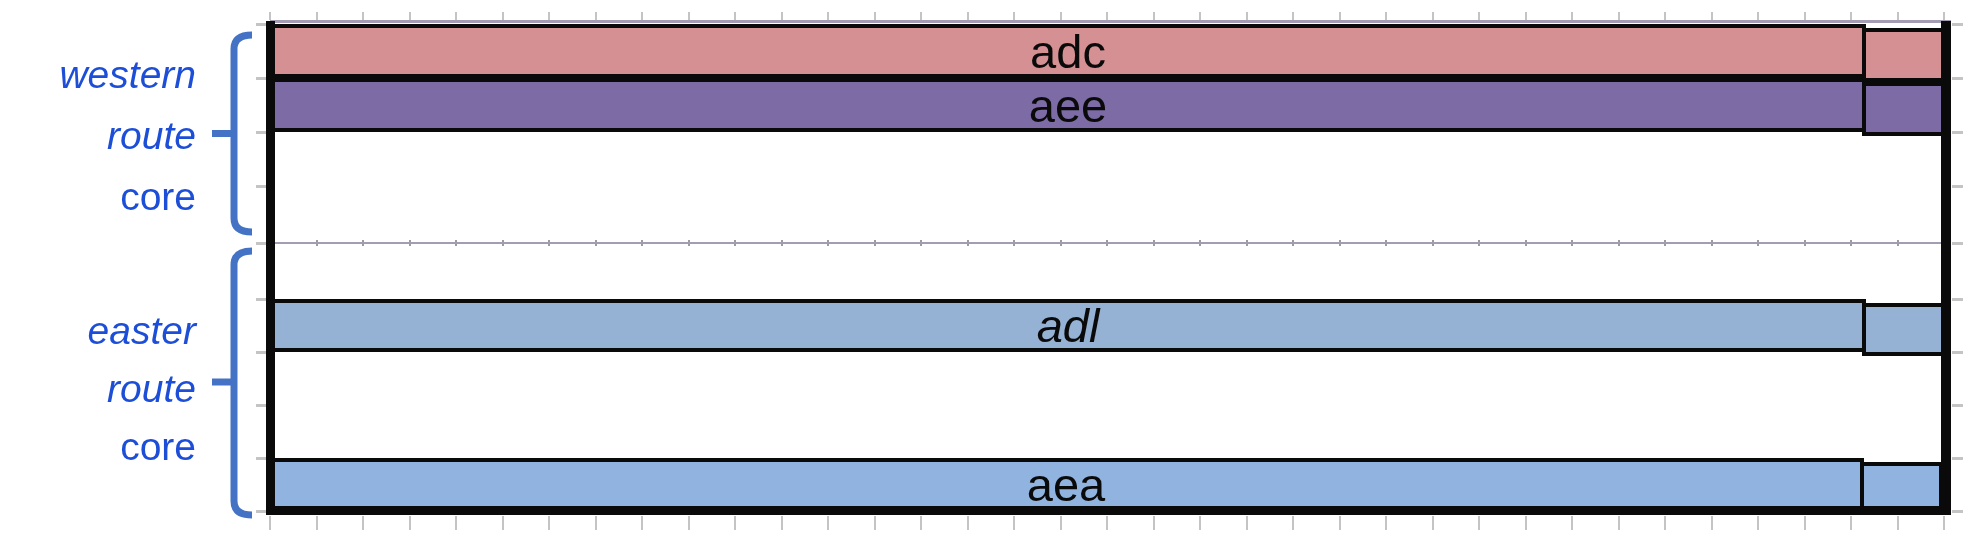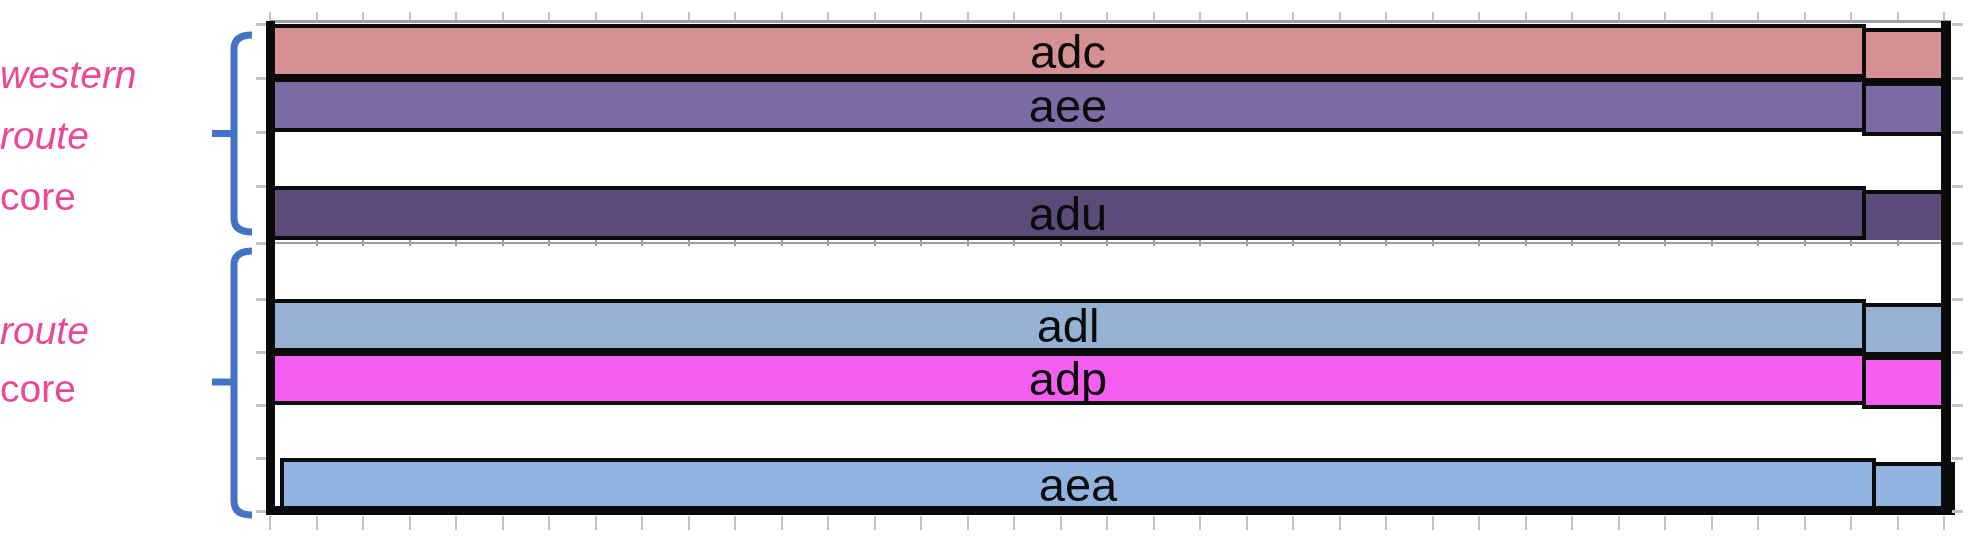--- a/index.html
+++ b/index.html
@@ -1,21 +1,21 @@
 <!DOCTYPE html>
 <html><head>
 <meta charset="utf-8">
 <style>
   html,body{margin:0;padding:0;background:#ffffff;}
   .canvas{
     position:relative;width:1969px;height:537px;background:#ffffff;overflow:hidden;
     font-family:"Liberation Sans",sans-serif;color:#000;
   }
   
-  .group-label{position:absolute;left:0;width:196px;text-align:left;font-size:39px;line-height:61px;color:#ec4899;}
+  .group-label{position:absolute;left:0;width:196px;text-align:right;font-size:39px;line-height:61px;color:#1d4ed8;}
   .group-label .it{font-style:italic;}
   .group-label span{display:block;}
   .g-west{top:44px;}
   .g-east{top:302px;line-height:58px;}
   
   .brace-svg{position:absolute;left:0;top:0;pointer-events:none;}
   
   .abs{position:absolute;}
   .bar-row{position:absolute;}
   .seg{position:absolute;box-sizing:border-box;border:4px solid #0a0a0a;}
@@ -30,56 +30,47 @@
 <body>
 
 <div class="canvas">
 
   <div class="group-label g-west">
     <span class="it">western</span>
     <span class="it">route</span>
     <span>core</span>
   </div>
   <div class="group-label g-east">
+    <span class="it">easter</span>
     <span class="it">route</span>
     <span>core</span>
   </div>
 
   <svg class="brace-svg" width="1969" height="537">
     <path id="brace-western" d="M 252 35 Q 234 35 234 49 L 234 218 Q 234 232 252 232 M 234 133.5 L 212 133.5" fill="none" stroke-width="7" stroke="#4472C4"></path>
     <path id="brace-easter" d="M 252 251 Q 234 251 234 265 L 234 501 Q 234 515 252 515 M 234 382 L 212 382" fill="none" stroke-width="7" stroke="#4472C4"></path>
   </svg>
 
   <div id="plot" class="abs" style="left:0;top:0;width:1969px;height:537px;">
       <div class="bar-row" style="left: 270px; top: 24px; width: 1675px; height: 54px;">
         <div class="seg" style="left: 0px; top: 0px; width: 1596px; height: 54px; background: rgb(212, 144, 147); border-color: rgb(10, 10, 10);"></div>
         <div class="seg" style="left: 1592px; top: 4px; width: 83px; height: 54px; background: rgb(212, 144, 147); border-color: rgb(10, 10, 10);"></div>
         <div class="bar-label" style="width: 1596px;">adc</div>
       </div>
       <div class="bar-row" style="left: 270px; top: 78px; width: 1675px; height: 54px;">
         <div class="seg" style="left: 0px; top: 0px; width: 1596px; height: 54px; background: rgb(125, 107, 166); border-color: rgb(10, 10, 10);"></div>
         <div class="seg" style="left: 1592px; top: 4px; width: 83px; height: 54px; background: rgb(125, 107, 166); border-color: rgb(10, 10, 10);"></div>
         <div class="bar-label" style="width: 1596px;">aee</div>
       </div>
-      <div class="bar-row" style="left: 270px; top: 186px; width: 1675px; height: 54px;">
-        <div class="seg" style="left: 0px; top: 0px; width: 1596px; height: 54px; background: rgb(92, 74, 120); border-color: rgb(10, 10, 10);"></div>
-        <div class="seg" style="left: 1592px; top: 4px; width: 83px; height: 54px; background: rgb(92, 74, 120); border-color: rgb(10, 10, 10);"></div>
-        <div class="bar-label" style="width: 1596px;">adu</div>
-      </div>
       <div class="bar-row" style="left: 270px; top: 299px; width: 1675px; height: 53px;">
         <div class="seg" style="left: 0px; top: 0px; width: 1596px; height: 53px; background: rgb(149, 177, 211); border-color: rgb(10, 10, 10);"></div>
         <div class="seg" style="left: 1592px; top: 4px; width: 83px; height: 53px; background: rgb(149, 177, 211); border-color: rgb(10, 10, 10);"></div>
-        <div class="bar-label" style="width: 1596px;">adl</div>
-      </div>
-      <div class="bar-row" style="left: 270px; top: 352px; width: 1675px; height: 53px;">
-        <div class="seg" style="left: 0px; top: 0px; width: 1596px; height: 53px; background: rgb(245, 95, 241); border-color: rgb(10, 10, 10);"></div>
-        <div class="seg" style="left: 1592px; top: 4px; width: 83px; height: 53px; background: rgb(245, 95, 241); border-color: rgb(10, 10, 10);"></div>
-        <div class="bar-label" style="width: 1596px;">adp</div>
-      </div>
-      <div class="bar-row" style="left: 280px; top: 458px; width: 1675px; height: 53px;">
+        <div class="bar-label" style="width: 1596px; font-style: italic;">adl</div>
+      </div>
+      <div class="bar-row" style="left: 268px; top: 458px; width: 1675px; height: 53px;">
         <div class="seg" style="left: 0px; top: 0px; width: 1596px; height: 53px; background: rgb(144, 179, 224); border-color: rgb(10, 10, 10);"></div>
         <div class="seg" style="left: 1592px; top: 4px; width: 83px; height: 53px; background: rgb(144, 179, 224); border-color: rgb(10, 10, 10);"></div>
         <div class="bar-label" style="width: 1596px;">aea</div>
       </div>
       <div class="abs" style="left: 270px; top: 240px; width: 1671px; height: 6px; background: rgb(255, 255, 255); z-index: 4;"></div>
       <div class="tick" style="left: 269px; top: 240px; width: 2px; height: 6px; background: rgb(156, 156, 156); z-index: 4;"></div>
       <div class="tick" style="left: 315.5px; top: 240px; width: 2px; height: 6px; background: rgb(156, 156, 156); z-index: 4;"></div>
       <div class="tick" style="left: 362px; top: 240px; width: 2px; height: 6px; background: rgb(156, 156, 156); z-index: 4;"></div>
       <div class="tick" style="left: 408.5px; top: 240px; width: 2px; height: 6px; background: rgb(156, 156, 156); z-index: 4;"></div>
       <div class="tick" style="left: 455px; top: 240px; width: 2px; height: 6px; background: rgb(156, 156, 156); z-index: 4;"></div>

